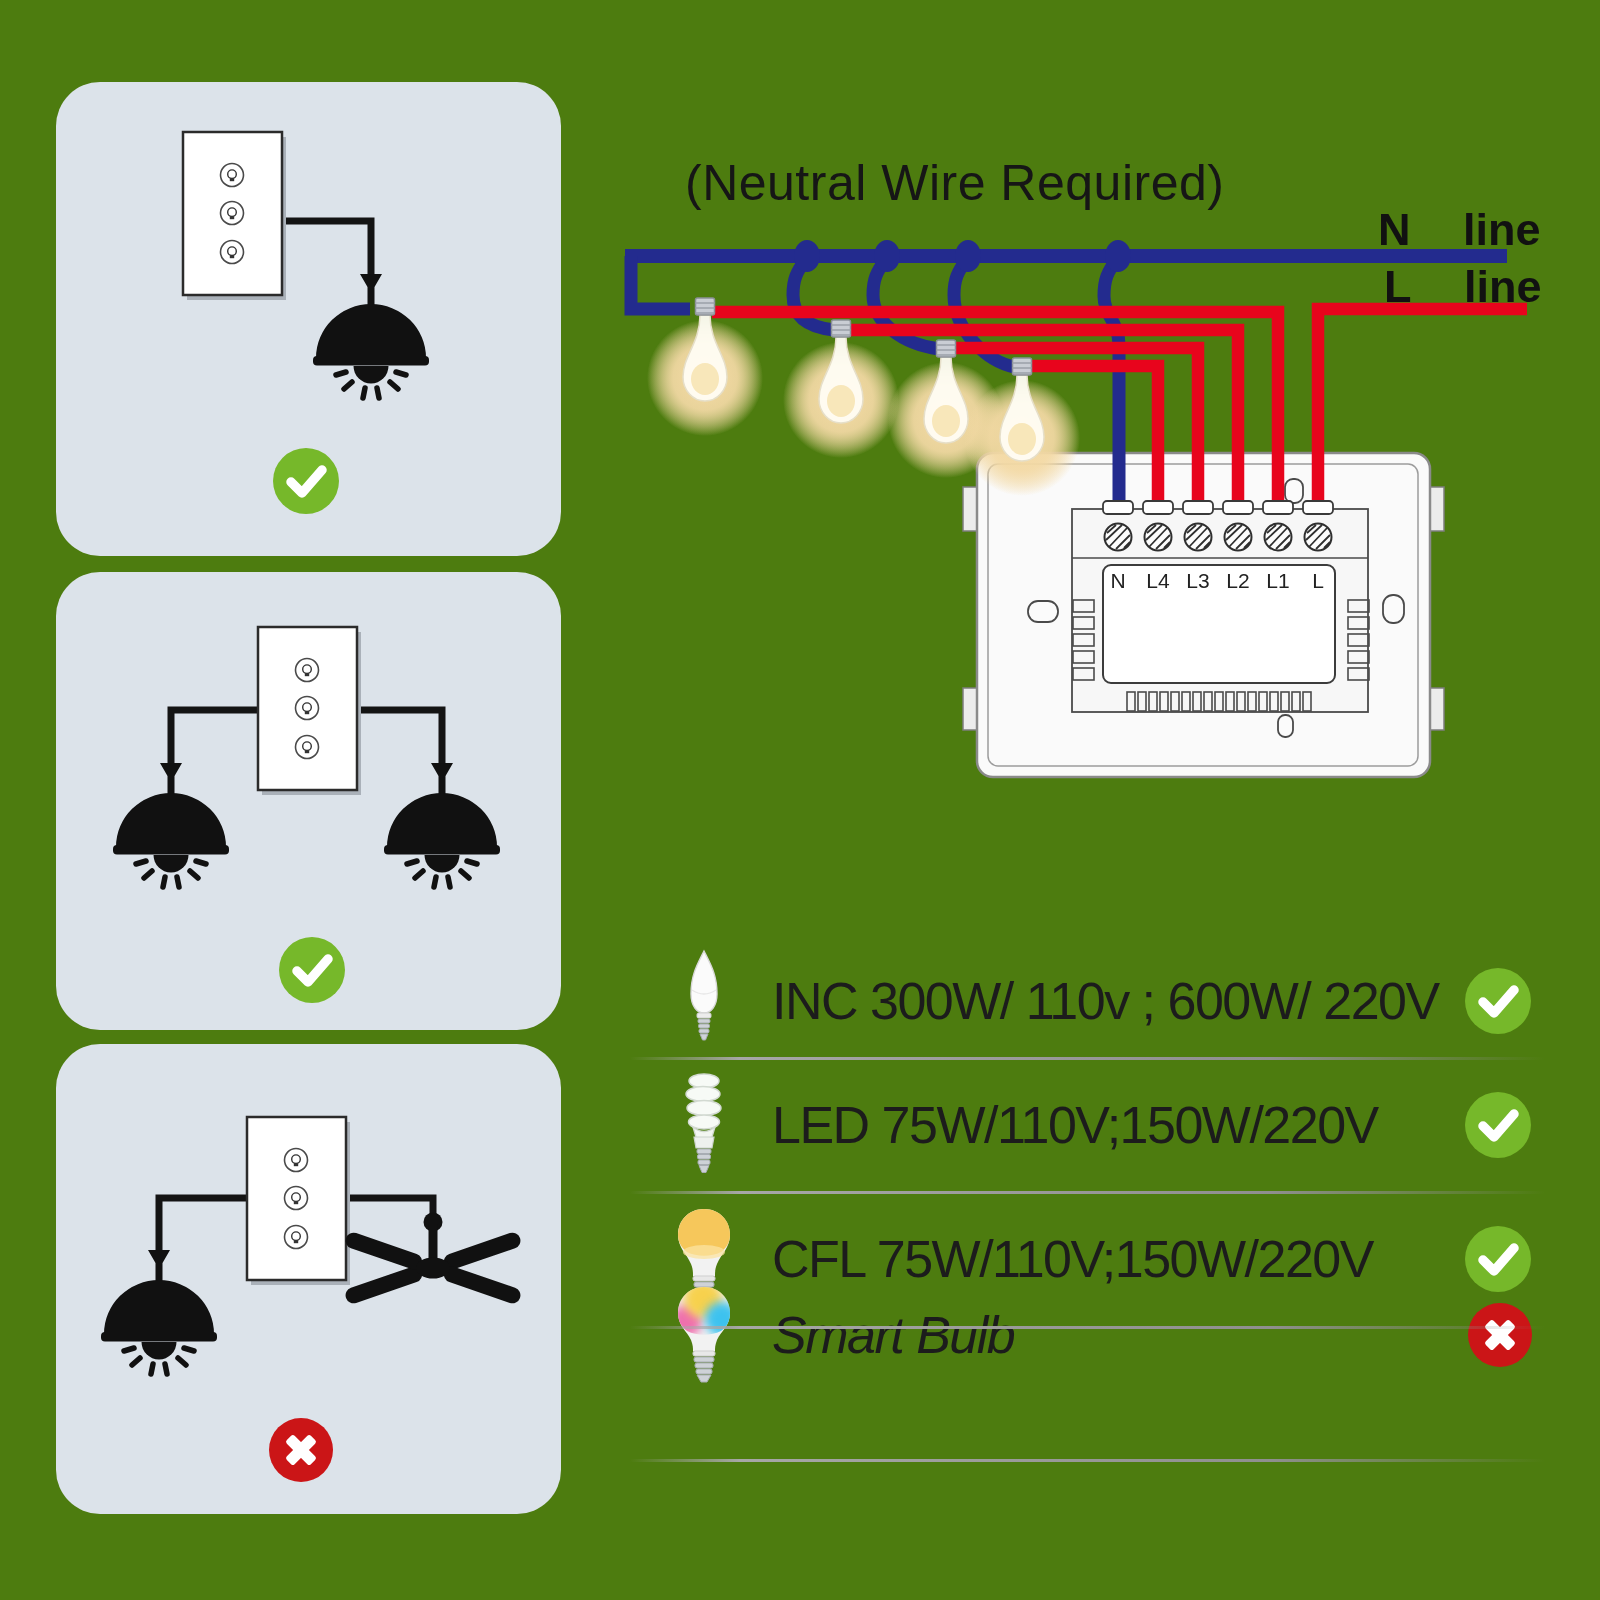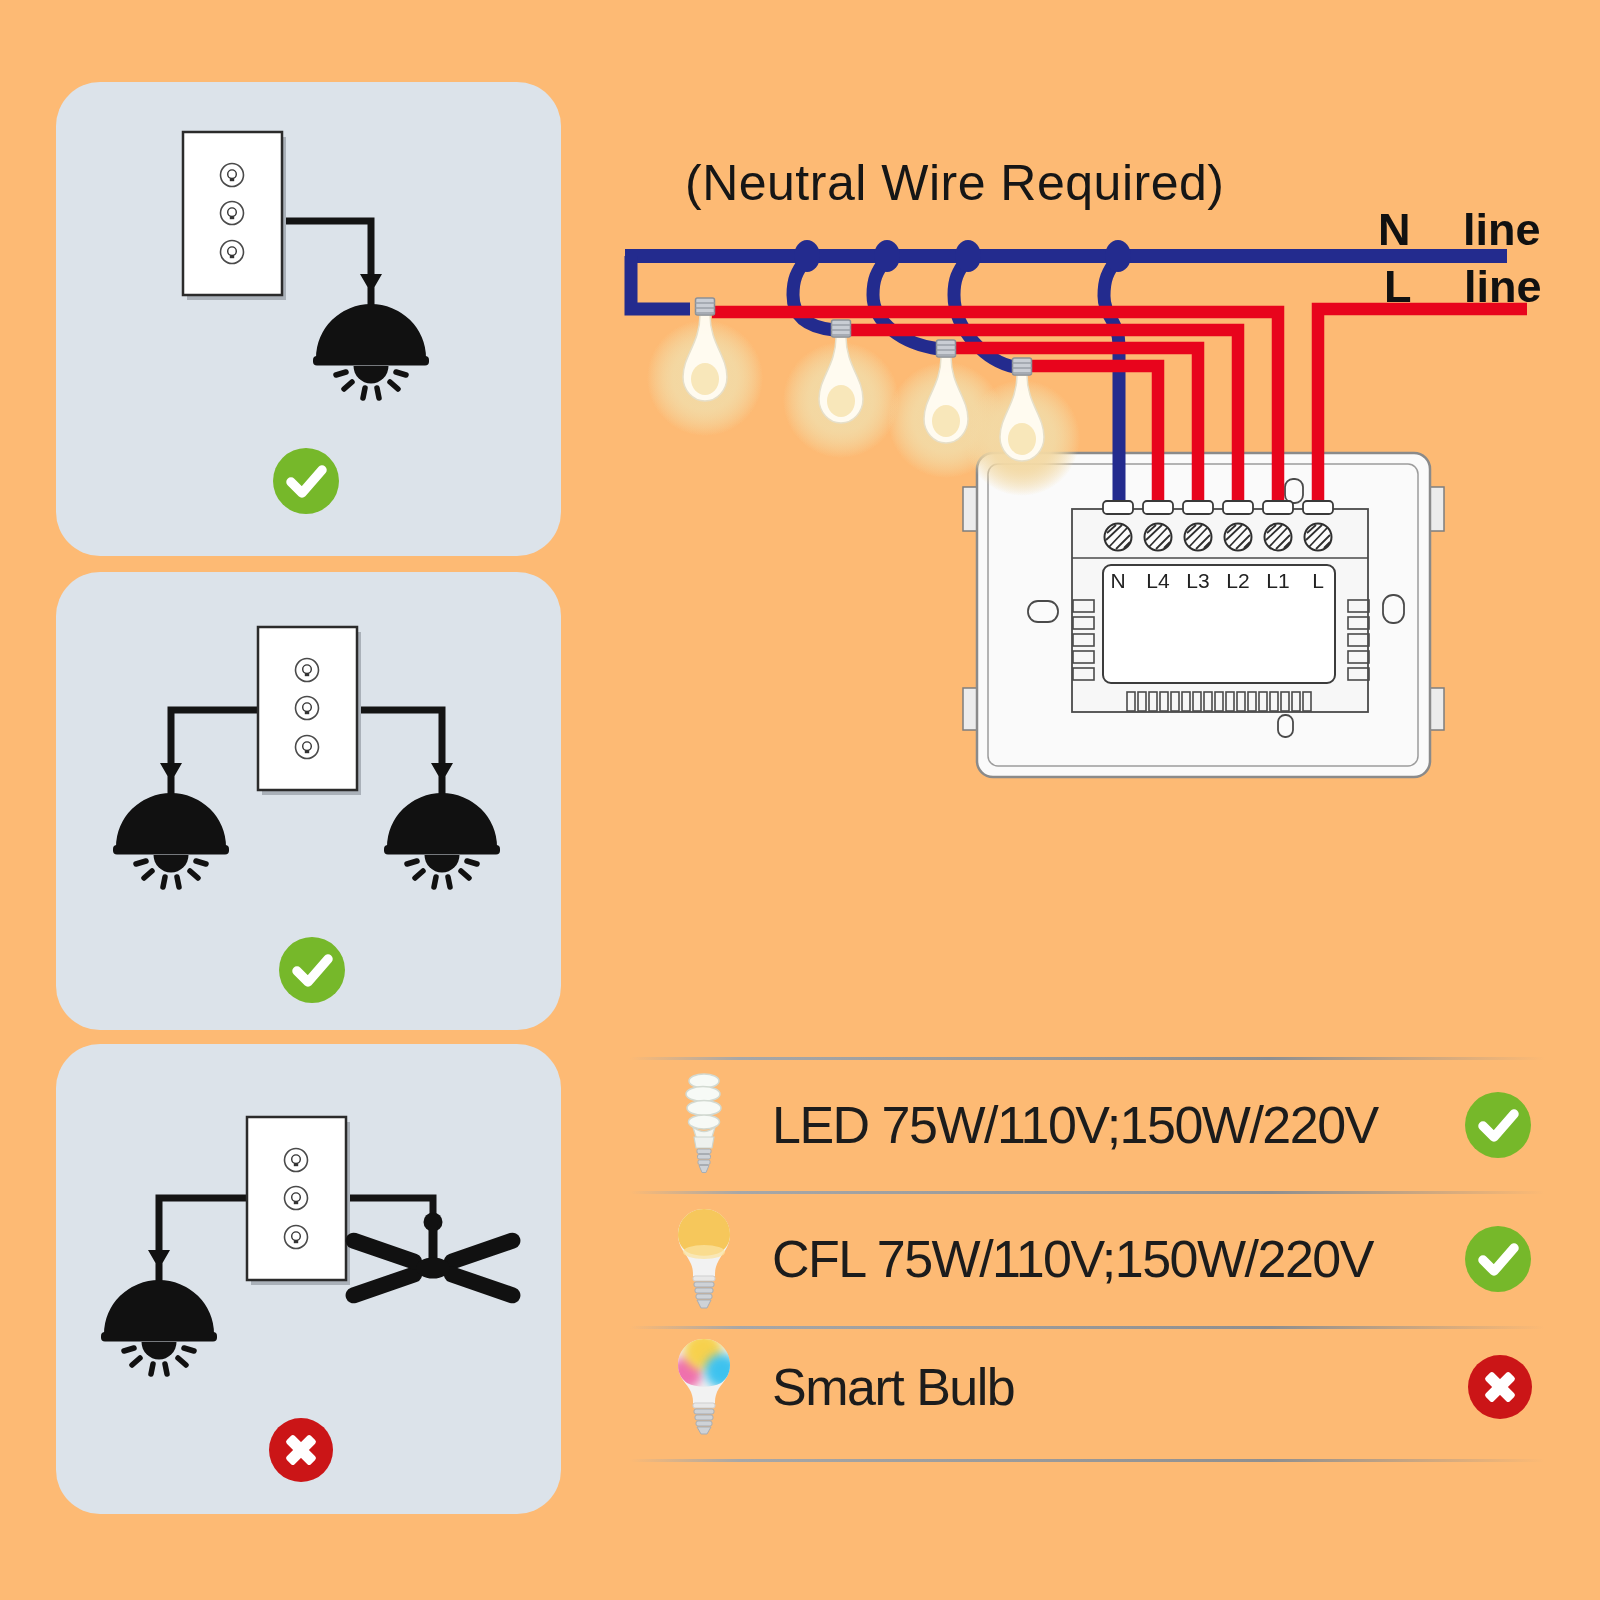--- a/index.html
+++ b/index.html
@@ -1,34 +1,34 @@
 <!DOCTYPE html>
 <html><head>
 <meta charset="utf-8">
 <style>
   html,body{margin:0;padding:0;background:#fff;}
-  #canvas{position:relative;width:1600px;height:1600px;background:#fdba74;overflow:hidden;
+  #canvas{position:relative;width:1600px;height:1600px;background:#4d7c0f;overflow:hidden;
           font-family:"Liberation Sans", sans-serif;color:#1b1b1b;}
   .abs{position:absolute;}
   .panel{position:absolute;left:56px;width:505px;background:#dce3ea;border-radius:44px;}
   #panel-1{top:82px;height:474px;}
   #panel-2{top:572px;height:458px;}
   #panel-3{top:1044px;height:470px;}
   #overlay{position:absolute;left:0;top:0;width:1600px;height:1600px;pointer-events:none;}
   #title{left:685px;top:154px;font-size:50px;font-weight:400;letter-spacing:0.5px;color:#161616;}
   .linelabel{font-size:45px;font-weight:700;color:#111;}
   #n-label{left:1378px;top:204px;}
   #n-line-word{left:1463px;top:204px;}
   #l-label{left:1384px;top:261px;}
   #l-line-word{left:1464px;top:261px;}
   .bulbrow{position:absolute;left:630px;width:915px;display:flex;align-items:center;}
   #row-1{top:945px;height:112px;}
   #row-2{top:1061px;height:128px;}
   #row-3{top:1194px;height:130px;justify-content:center;}
-  #row-4{top:1323px;height:128px;}
+  #row-4{top:1271px;height:128px;font-style:italic;}
   .row-iconbox{width:96px;margin-left:26px;display:flex;justify-content:center;align-items:center;flex:0 0 auto;}
   .row-label{margin-left:20px;font-size:52px;font-weight:400;letter-spacing:-1.5px;color:#1c1c1c;white-space:nowrap;}
   .row-status{margin-left:auto;margin-right:10px;flex:0 0 auto;display:flex;align-items:center;}
   .sep{position:absolute;left:630px;width:915px;height:3px;
        background:linear-gradient(90deg,rgba(160,160,160,0) 0%,#a7a7a7 12%,#8f8f8f 70%,rgba(160,160,160,0) 100%);}
   #sep-1{top:1057px;}#sep-2{top:1191px;}#sep-3{top:1326px;}#sep-4{top:1459px;}
 </style>
 </head>
 <body>
 
@@ -37,20 +37,41 @@
   <div class="panel" id="panel-1"></div>
   <div class="panel" id="panel-2"></div>
   <div class="panel" id="panel-3"></div>
 
   <div class="abs" id="title">(Neutral Wire Required)</div>
   <div class="abs linelabel" id="n-label">N</div>
   <div class="abs linelabel" id="n-line-word">line</div>
   <div class="abs linelabel" id="l-label">L</div>
   <div class="abs linelabel" id="l-line-word">line</div>
 
+  <div class="bulbrow" id="row-1">
+    <div class="row-iconbox">
+      <svg width="78" height="104" viewBox="0 0 40 104">
+        <path d="M20,2 C27,16 33,26 33,45 C33,57 27,64 20,64 C13,64 7,57 7,45 C7,26 13,16 20,2 Z" fill="#fbfbfb" stroke="#d9d9d9" stroke-width="1.4"></path>
+        <path d="M8,41 q12,8 24,0" fill="none" stroke="#e7e7e7" stroke-width="1.4"></path>
+        <rect x="13" y="64" width="14" height="5" rx="1.5" fill="#ececec" stroke="#cfcfcf" stroke-width="1"></rect>
+        <g fill="#ced2d7" stroke="#a8adb3" stroke-width="1">
+          <rect x="14" y="70" width="12" height="4" rx="1.5"></rect>
+          <rect x="14.5" y="75" width="11" height="4" rx="1.5"></rect>
+          <rect x="15" y="80" width="10" height="4" rx="1.5"></rect>
+          <path d="M16,85 h8 l-2.5,6 h-3 Z"></path>
+        </g>
+      </svg>
+    </div>
+    <div class="row-label">INC 300W/ 110v ; 600W/ 220V</div>
+    <div class="row-status">
+      <svg width="74" height="74" viewBox="-37 -37 74 74">
+          <use href="#ok"></use>
+        </svg>
+    </div>
+  </div>
 
   <div class="bulbrow" id="row-2">
     <div class="row-iconbox">
       <svg width="82" height="112" viewBox="0 0 48 112">
         <g stroke="#d2d9d1" stroke-width="1.5" fill="#f7faf6">
           <ellipse cx="24" cy="12" rx="15" ry="7"></ellipse>
           <ellipse cx="23" cy="25" rx="17" ry="7.5"></ellipse>
           <ellipse cx="24" cy="39" rx="17" ry="7.5"></ellipse>
           <ellipse cx="24" cy="53" rx="15.5" ry="7"></ellipse>
         </g>

